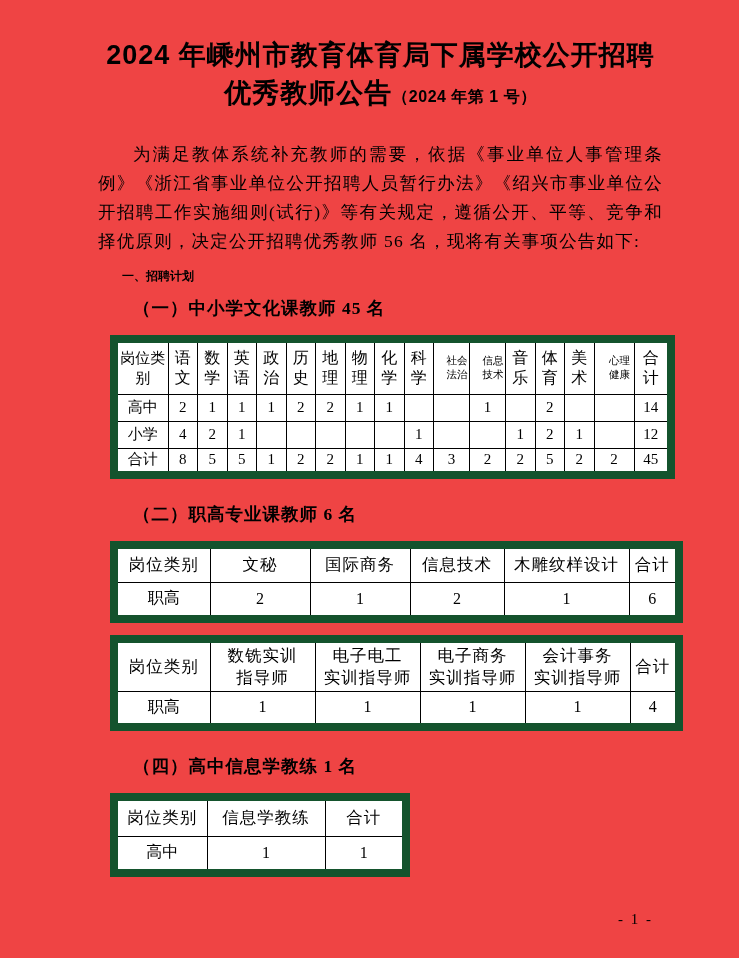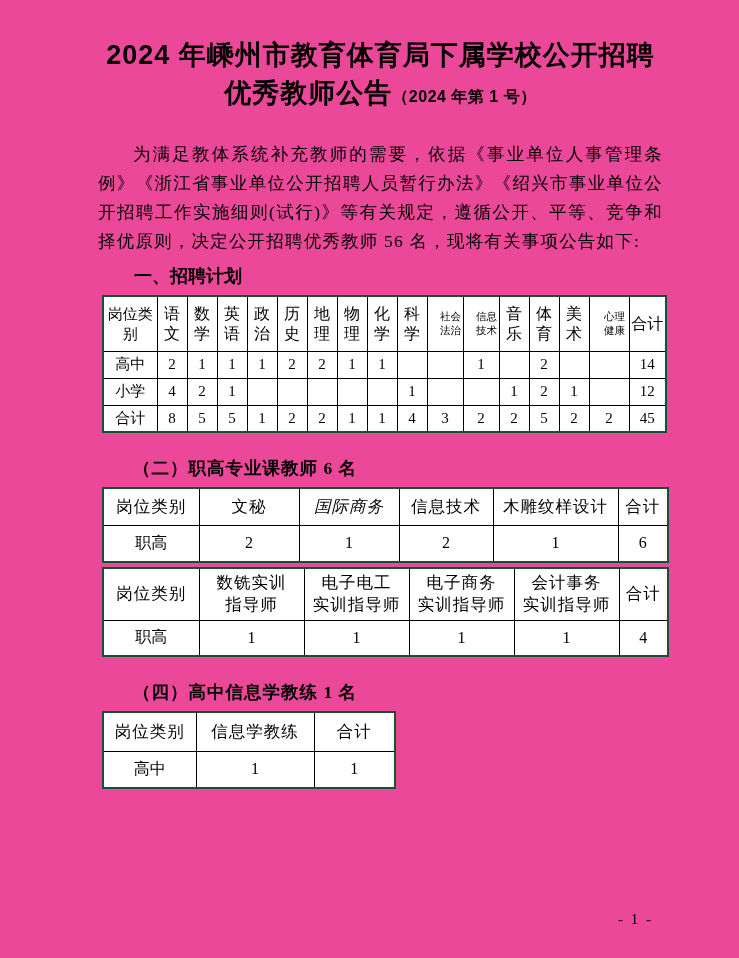--- a/index.html
+++ b/index.html
@@ -1,21 +1,21 @@
 <!DOCTYPE html>
 <html><head>
 <meta charset="utf-8">
 <style>
   * { box-sizing: border-box; }
   html, body { margin: 0; padding: 0; background: #ffffff; }
   .page {
     position: relative;
     width: 739px;
     height: 958px;
-    background: #ec4899;
+    background: #ef4444;
     color: #000000;
     font-family: "Liberation Serif", serif;
     padding: 36px 76px 0 98px;
     overflow: hidden;
   }
   
   .title-block { text-align: center; margin-bottom: 24px; }
   .title-line {
     font-family: "Liberation Sans", sans-serif;
     font-weight: bold;
@@ -35,39 +35,39 @@
     font-size: 17.5px;
     line-height: 29px;
     letter-spacing: 1.2px;
     text-align: justify;
     text-indent: 2em;
     margin: 0 0 6px 0;
   }
   .sec-heading {
     font-family: "Liberation Sans", sans-serif;
     font-weight: bold;
-    font-size: 18px;
+    font-size: 12px;
     line-height: 29px;
     margin: 0 0 0 2em;
   }
   .sub-heading {
     font-weight: bold;
     font-size: 17.5px;
     line-height: 30px;
     letter-spacing: 1px;
     margin: 2px 0 4px 2em;
   }
   .gap-t { margin-top: 20px; }
   
   table {
     border-collapse: collapse;
     table-layout: fixed;
     background: #fff;
-    border: 2px solid #14532d;
-    margin: 4px;
+    border: 8px solid #14532d;
+    margin: 12px;
   }
   th, td {
     border: 1px solid #000;
     text-align: center;
     vertical-align: middle;
     padding: 0 1px;
     white-space: pre-line;
     overflow: hidden;
   }
   th { font-weight: normal; }
@@ -79,21 +79,21 @@
   #t1 th:nth-child(1) { width: 54px; font-size: 15px; }
   #t1 th:nth-child(11), #t1 th:nth-child(12) { width: 36px; }
   #t1 th:nth-child(16) { width: 40px; }
   #t1 th:nth-child(17) { width: 37px; }
   
   #t2 { width: 565px; }
   #t2 th { height: 37px; font-size: 16.5px; letter-spacing: 1px; }
   #t2 td { height: 37px; font-size: 16px; }
   #t2 th:nth-child(1) { width: 96px; }
   #t2 th:nth-child(2) { width: 100px; font-family: Liberation Serif, serif; }
-  #t2 th:nth-child(3) { width: 100px; font-style: italic; }
+  #t2 th:nth-child(3) { width: 100px; }
   #t2 th:nth-child(4) { width: 94px; }
   #t2 th:nth-child(5) { width: 125px; }
   #t2 th:nth-child(6) { width: 50px; }
   
   #t3 { width: 565px; }
   #t3 th { height: 52px; font-size: 16.5px; line-height: 22px; letter-spacing: 1px; }
   #t3 td { height: 36px; font-size: 16px; }
   #t3 th:nth-child(1) { width: 96px; }
   #t3 th:nth-child(2), #t3 th:nth-child(3), #t3 th:nth-child(4), #t3 th:nth-child(5) { width: 105px; }
   #t3 th:nth-child(6) { width: 49px; }
@@ -120,20 +120,21 @@
 
   <div class="title-block">
     <div class="title-line">2024 年嵊州市教育体育局下属学校公开招聘</div>
     <div class="title-line"><span>优秀教师公告</span><span class="title-issue">（2024 年第 1 号）</span></div>
   </div>
 
   <p class="intro">为满足教体系统补充教师的需要，依据《事业单位人事管理条例》《浙江省事业单位公开招聘人员暂行办法》《绍兴市事业单位公开招聘工作实施细则(试行)》等有关规定，遵循公开、平等、竞争和择优原则，决定公开招聘优秀教师 56 名，现将有关事项公告如下:</p>
 
   <div class="sec-heading">一、招聘计划</div>
 
+  <div class="sub-heading">（一）中小学文化课教师 45 名</div>
 
   <table id="t1">
       <thead>
         <tr>
           <th>岗位类别</th>
           <th>语文</th>
           <th>数学</th>
           <th>英语</th>
           <th>政治</th>
           <th>历史</th>

